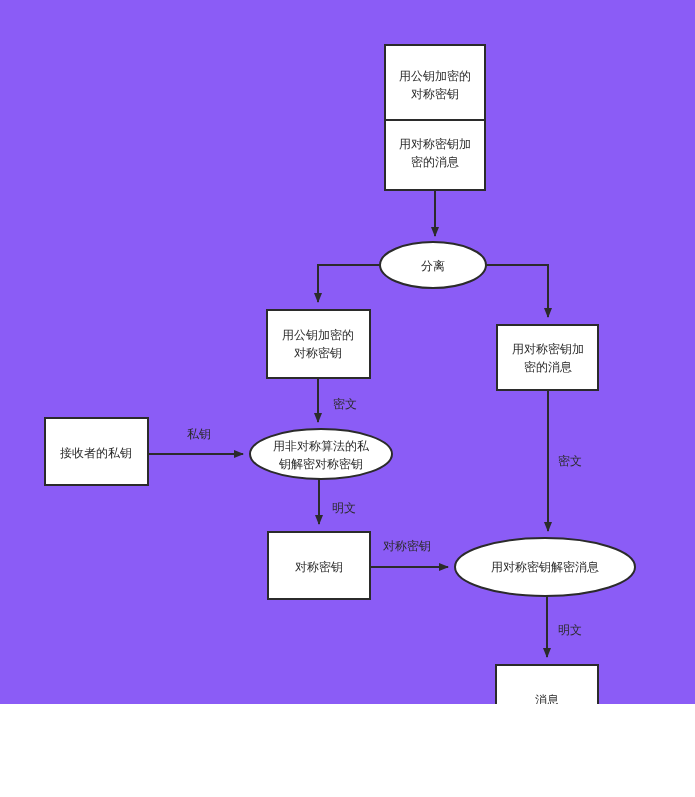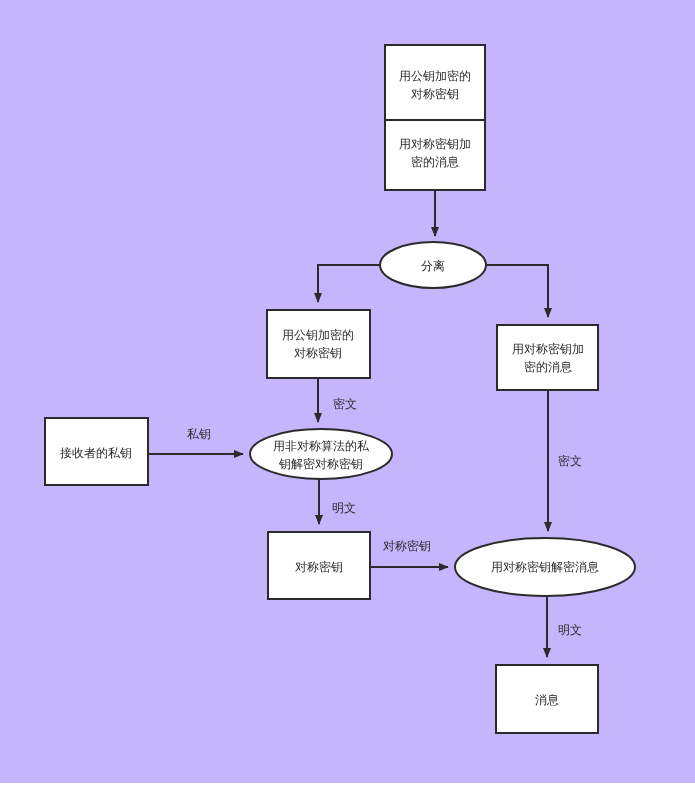--- a/index.html
+++ b/index.html
@@ -6,22 +6,22 @@
     margin: 0;
     padding: 0;
     background: #ffffff;
   }
   body {
     font-family: "DejaVu Sans", "Liberation Sans", sans-serif;
   }
   #canvas {
     position: relative;
     width: 695px;
-    height: 783px;
-    background: #c4b5fd;
+    height: 704px;
+    background: #8b5cf6;
     overflow: hidden;
   }
   #diagram-svg {
     position: absolute;
     top: 0;
     left: 0;
     width: 695px;
     height: 797px;
   }
   .node-text {

